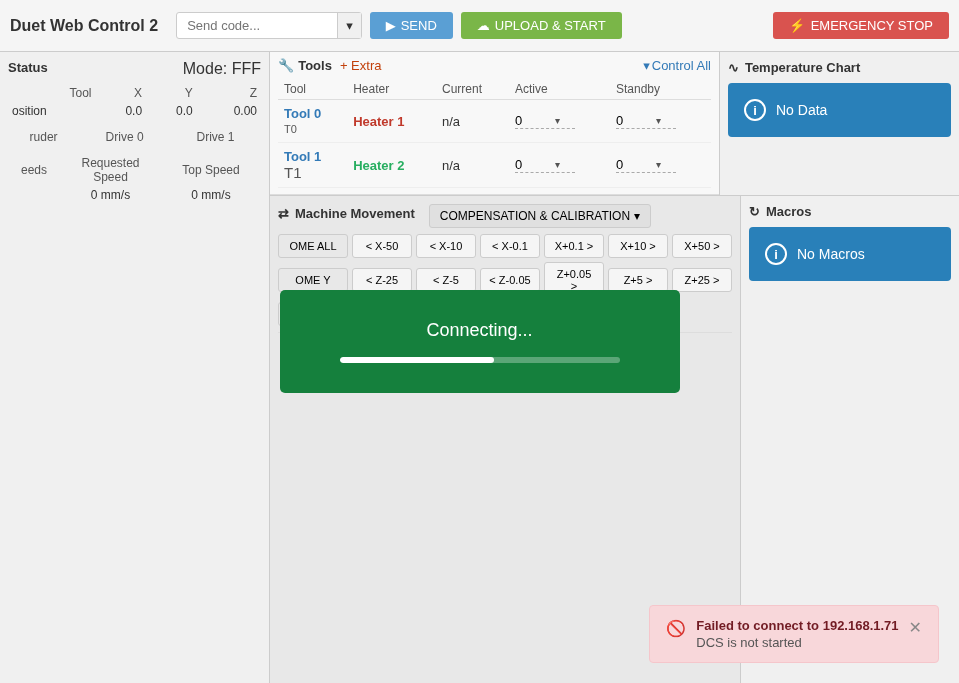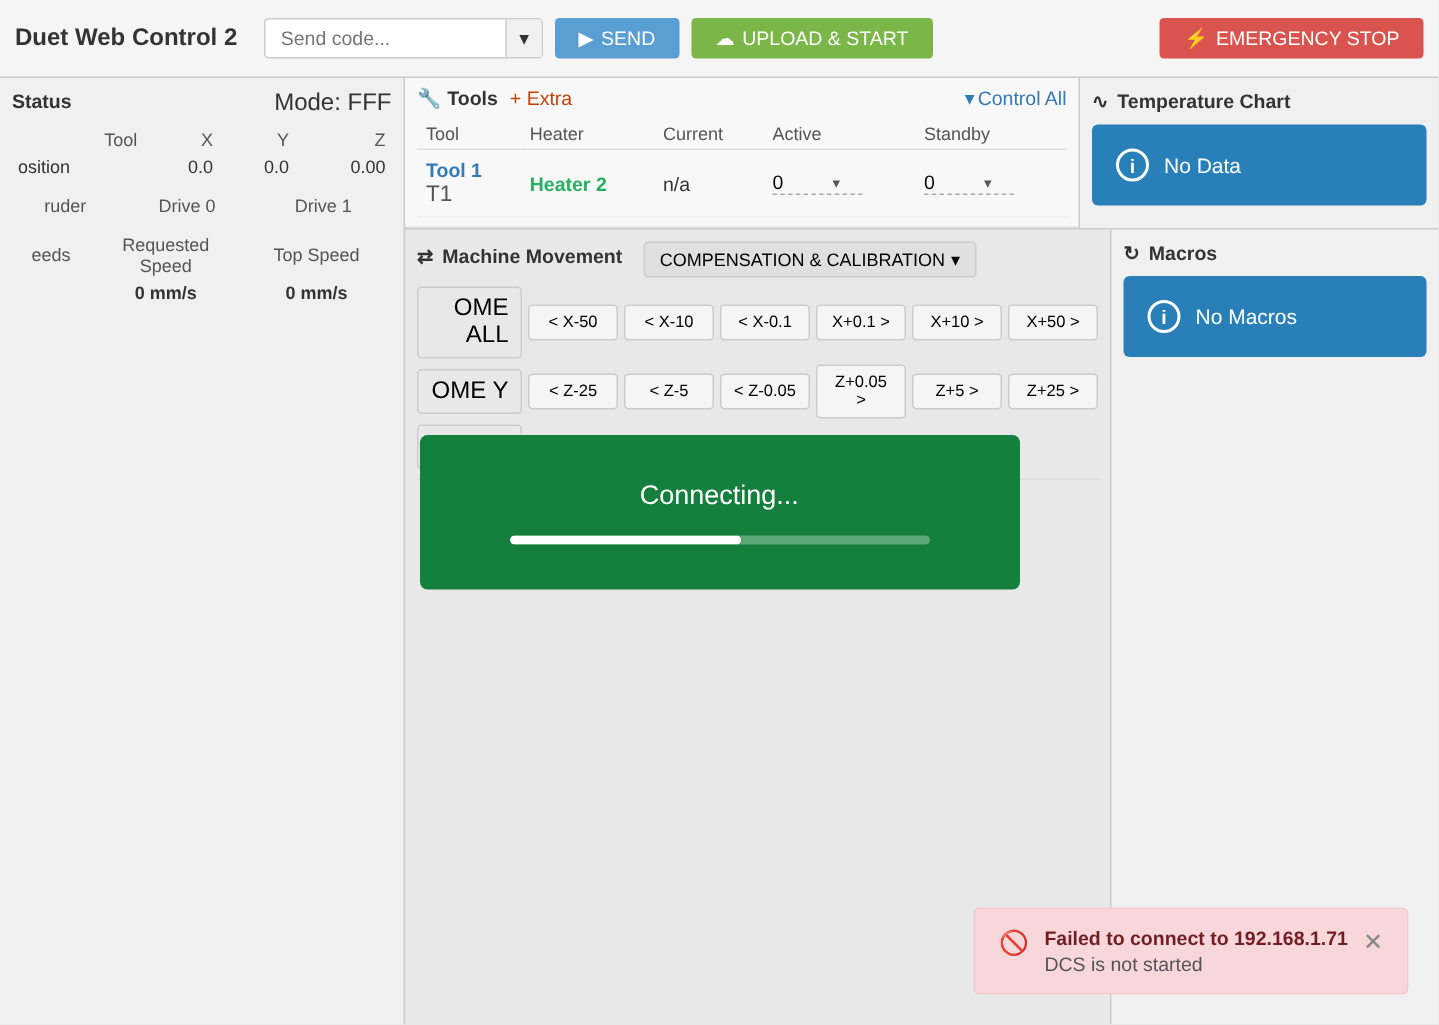--- a/index.html
+++ b/index.html
@@ -107,21 +107,21 @@
     .coords-table { width: 100%; border-collapse: collapse; margin-bottom: 8px; }
     .coords-table th { font-size: 12px; font-weight: normal; color: #555; text-align: right; padding: 2px 4px; }
     .coords-table td { font-size: 12px; text-align: right; padding: 2px 4px; }
     .coords-table td:first-child { text-align: left; }
     .drive-table { width: 100%; border-collapse: collapse; margin-bottom: 8px; }
     .drive-table th { font-size: 12px; font-weight: normal; color: #555; text-align: center; padding: 2px 4px; }
     .drive-table td { font-size: 12px; text-align: center; padding: 2px 4px; }
     .drive-table td:first-child { text-align: left; }
     .speed-table { width: 100%; border-collapse: collapse; }
     .speed-table th { font-size: 12px; font-weight: normal; color: #555; text-align: center; padding: 2px 4px; }
-    .speed-table td { font-size: 12px; text-align: center; padding: 2px 4px; font-weight: bold; }
+    .speed-table td { font-size: 12px; text-align: center; padding: 2px 4px; }
     .speed-table td:first-child { text-align: left; }
 
     
     .tools-section {
       background: #f8f8f8;
       border-bottom: 1px solid #ddd;
       padding: 6px 8px;
     }
     .tools-header {
       display: flex;
@@ -239,23 +239,23 @@
     }
 
     .movement-grid { display: flex; flex-direction: column; gap: 4px; }
     .movement-row { display: flex; gap: 4px; align-items: center; }
     .home-btn {
       background: #e8e8e8;
       border: 1px solid #ccc;
       border-radius: 3px;
       padding: 5px 8px;
       cursor: pointer;
-      font-size: 16px;
+      font-size: 11px;
       min-width: 70px;
-      text-align: right;
+      text-align: center;
     }
     .move-btn {
       background: #f5f5f5;
       border: 1px solid #ccc;
       border-radius: 3px;
       padding: 5px 8px;
       cursor: pointer;
       font-size: 11px;
       min-width: 60px;
       text-align: center;
@@ -439,20 +439,42 @@
               <tr>
                 <th>Tool</th>
                 <th>Heater</th>
                 <th>Current</th>
                 <th>Active</th>
                 <th>Standby</th>
               </tr>
             </thead>
             <tbody>
 
+              <tr>
+                <td>
+                  <a class="tool-link">Tool 0</a><br>
+                  <span style="font-size:11px;color:#555;">T0</span>
+                </td>
+                <td>
+                  <span class="heater-red">Heater 1</span>
+                </td>
+                <td>n/a</td>
+                <td>
+                  <div class="num-input-wrapper">
+                    <input type="text" value="0" style="">
+                    <span class="arrow-btn">▾</span>
+                  </div>
+                </td>
+                <td>
+                  <div class="num-input-wrapper">
+                    <input type="text" value="0" style="">
+                    <span class="arrow-btn">▾</span>
+                  </div>
+                </td>
+              </tr>
 
               <tr>
                 <td>
                   <a class="tool-link">Tool 1</a><br>
                   <span style="font-size:15px;color:#555;">T1</span>
                 </td>
                 <td>
                   <span class="heater-green">Heater 2</span>
                 </td>
                 <td>n/a</td>

